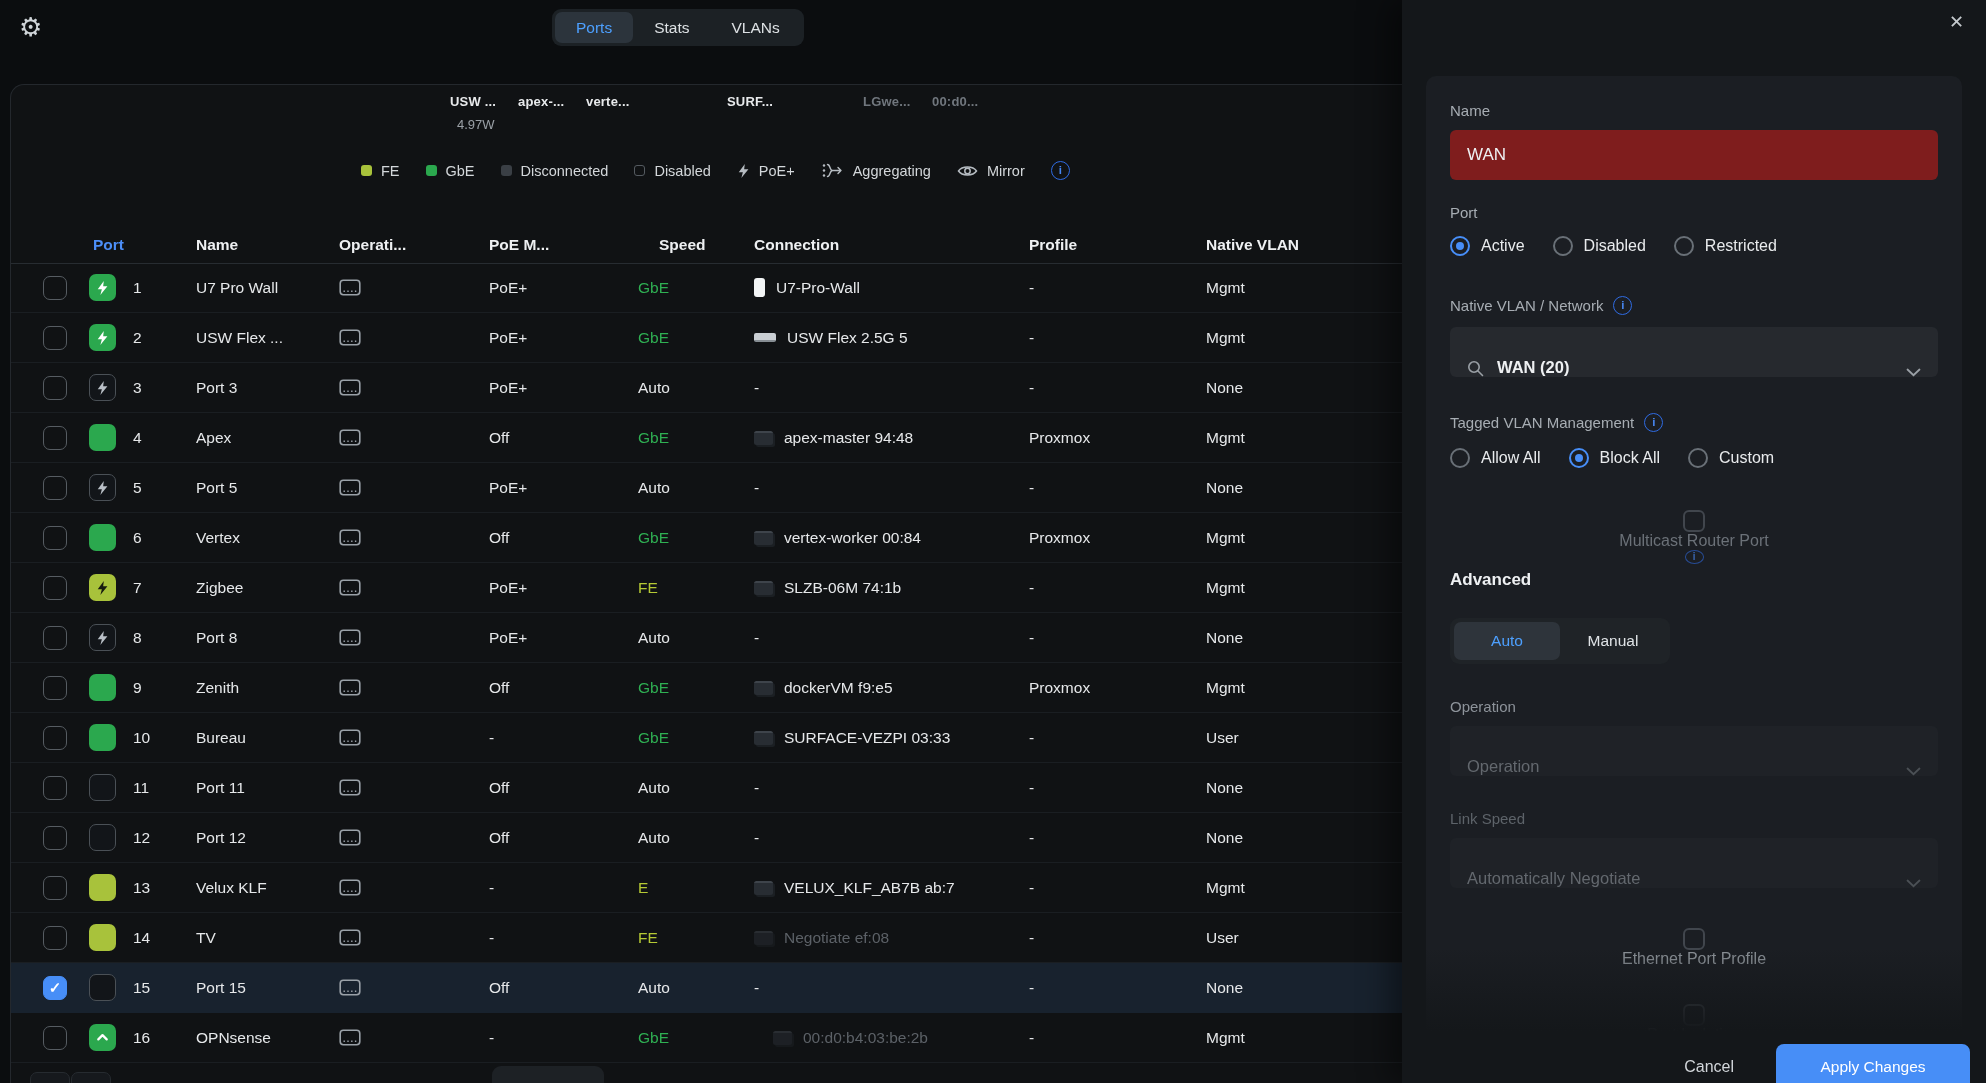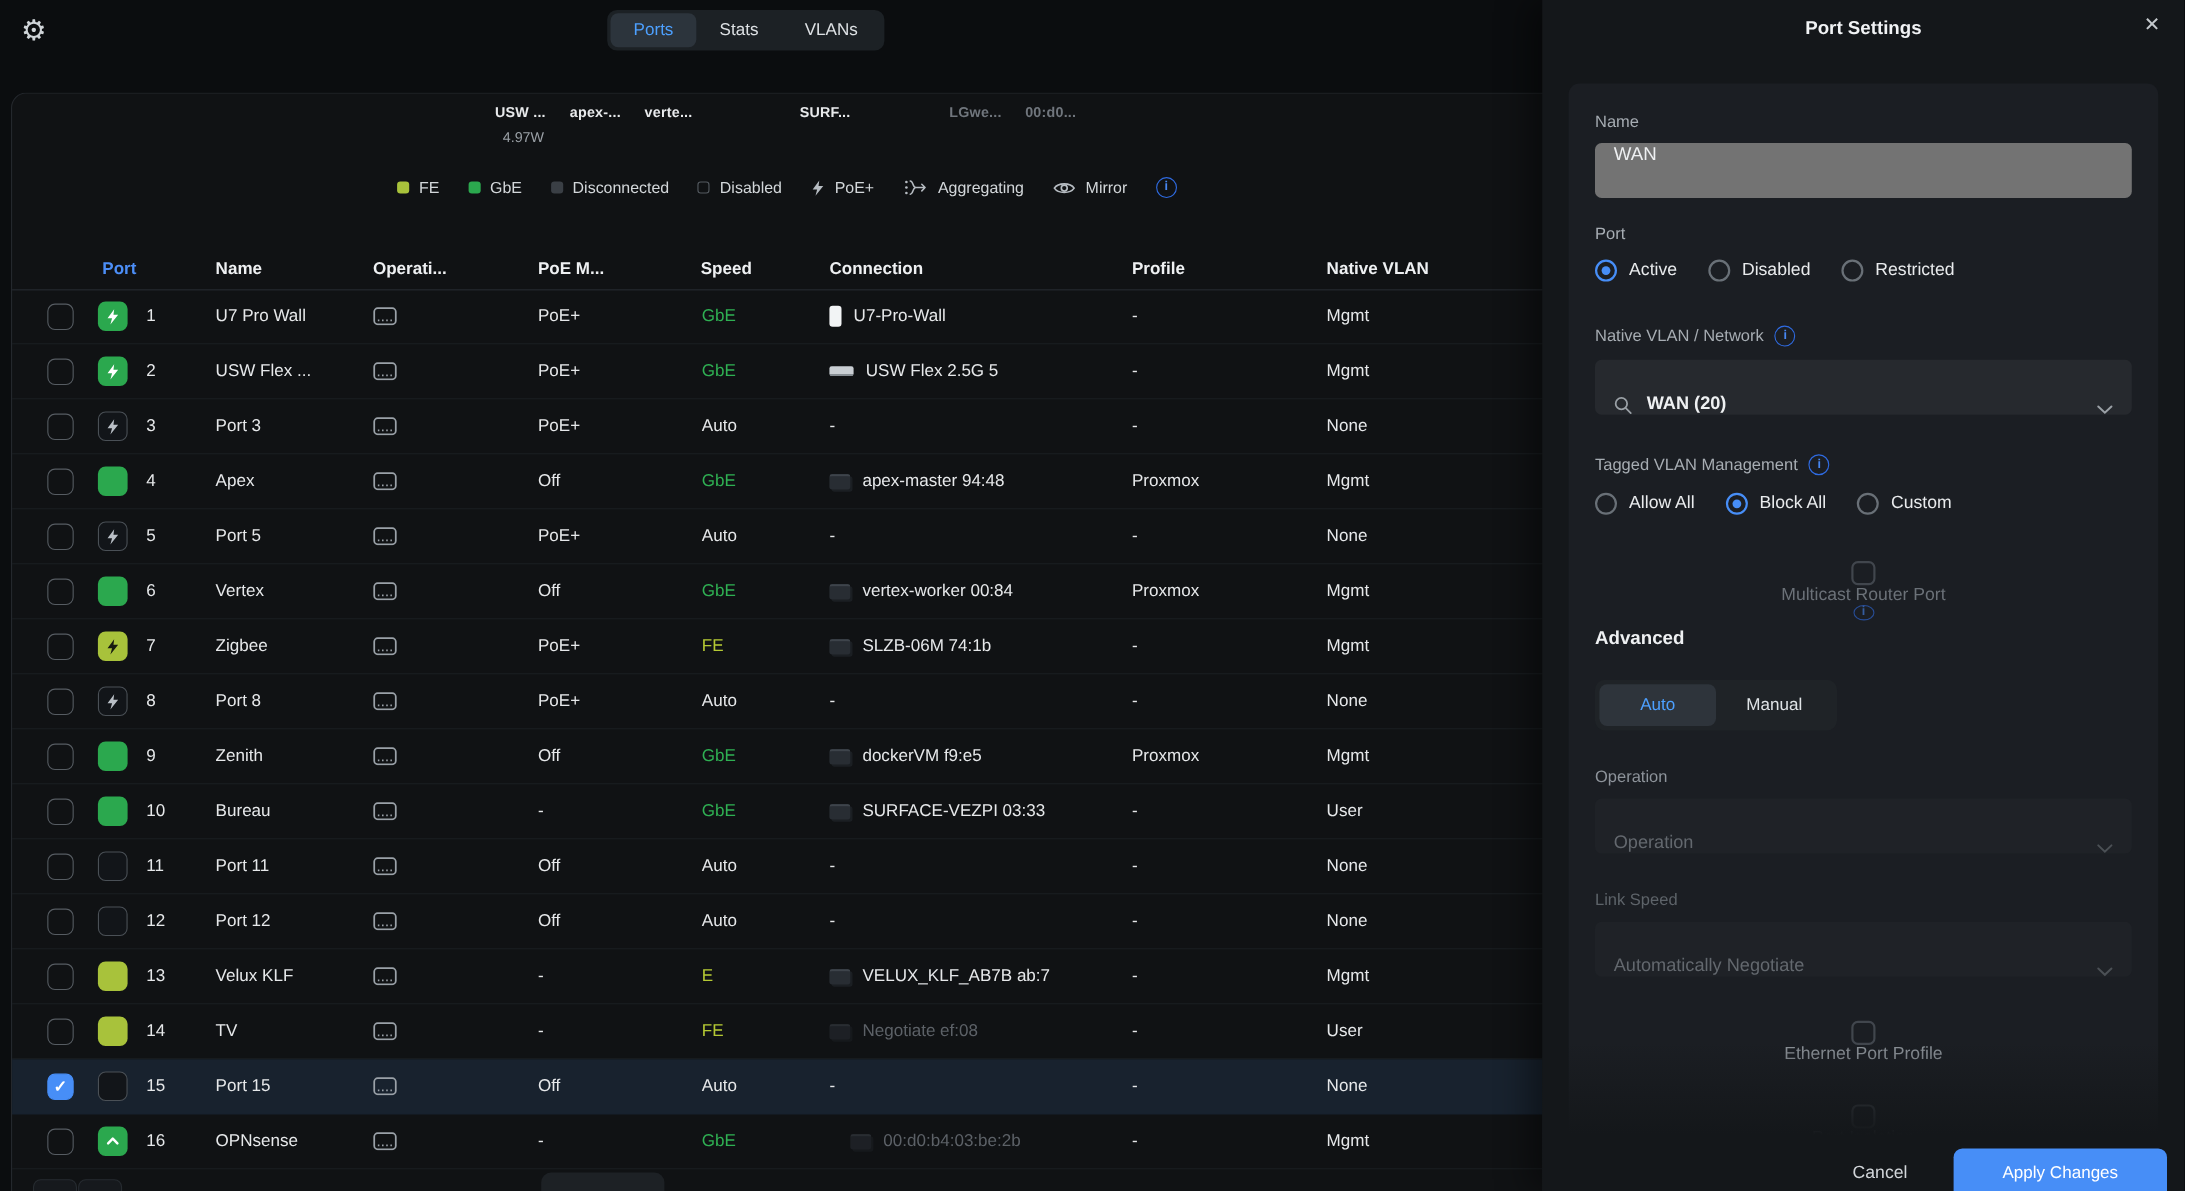--- a/index.html
+++ b/index.html
@@ -56,21 +56,21 @@
 
   
   .panel{position:absolute;left:1402px;top:0;width:584px;height:1083px;background:#14171a;z-index:5;box-shadow:-12px 0 30px rgba(0,0,0,.45);}
   .panel-title{position:absolute;left:0;right:0;top:16px;text-align:center;font-size:17px;font-weight:bold;color:#f1f3f5;}
   .close{position:absolute;right:22px;top:13px;font-size:18px;color:#c4c9cd;line-height:1;}
   .pcard{position:absolute;left:24px;top:76px;width:536px;height:962px;background:#1b1e23;border-radius:10px;box-sizing:border-box;padding:26px 24px;overflow:hidden;}
   .plabel{font-size:15px;color:#a7adb3;line-height:18px;}
   .plabel.dim1{color:#8d939a;}
   .plabel.dim2{color:#5d6369;}
   .row-label{display:flex;align-items:center;gap:10px;}
-  .input{height:50px;background:#737373;border-radius:6px;display:flex;align-items:flex-start;padding:0 17px;font-size:17px;color:#eef0f2;box-sizing:border-box;}
+  .input{height:50px;background:#7f1d1d;border-radius:6px;display:flex;align-items:center;padding:0 17px;font-size:17px;color:#eef0f2;box-sizing:border-box;}
   .select{height:50px;background:#26292e;border-radius:6px;display:flex;align-items:flex-end;padding:0 17px;gap:13px;font-size:16.5px;color:#eef0f2;box-sizing:border-box;}
   .select .chev{margin-left:auto;color:#9aa0a6;display:flex;}
   .select.disabled{background:#1f2227;color:#63686e;}
   .select.disabled .chev{color:#4b5055;}
   .rgroup{display:flex;align-items:center;gap:28px;height:24px;}
   .ropt{display:flex;align-items:center;gap:11px;font-size:16px;color:#e9ebed;}
   .radio{width:20px;height:20px;border-radius:50%;border:2px solid #697077;box-sizing:border-box;display:flex;align-items:center;justify-content:center;flex:none;}
   .radio .dot{width:8px;height:8px;border-radius:50%;background:transparent;}
   .ropt.checked .radio{border-color:#478ef7;}
   .ropt.checked .dot{background:#478ef7;}
@@ -159,21 +159,21 @@
         </span>
         <span class="leg">
           <span class="info-i">i</span>
         </span>
       </div>
     <div class="thead" id="thead">
         <span class="th accent" style="left: 82px;">Port</span>
         <span class="th" style="left: 185px;">Name</span>
         <span class="th" style="left: 328px;">Operati...</span>
         <span class="th" style="left: 478px;">PoE M...</span>
-        <span class="th" style="left: 626px;">Speed</span>
+        <span class="th" style="left: 648px;">Speed</span>
         <span class="th" style="left: 743px;">Connection</span>
         <span class="th" style="left: 1018px;">Profile</span>
         <span class="th" style="left: 1195px;">Native VLAN</span>
       </div>
     <div class="tbody" id="tbody">
         <div class="trow">
           <div class="cell" style="left: 32px;">
             <span class="cb"></span>
           </div>
           <div class="cell" style="left: 78px;">
@@ -631,21 +631,20 @@
           <div class="cell" style="left: 1195px;">Mgmt</div>
         </div>
       </div>
   </div>
 
   <div class="stub" style="left:30px;top:1072px;width:40px;height:28px;"></div>
   <div class="stub" style="left:71px;top:1072px;width:40px;height:28px;"></div>
   <div class="stub big" style="left:492px;top:1066px;width:112px;height:40px;"></div>
 
   <aside class="panel">
-    <div class="panel-title">Port Settings</div>
     <div class="close">✕</div>
 
     <div class="pcard">
       <div class="plabel mb10">Name</div>
       <div class="input mb24">
           <span>WAN</span>
         </div>
 
       <div class="plabel mb12">Port</div>
       <div class="rgroup mb38" id="portRadios">

